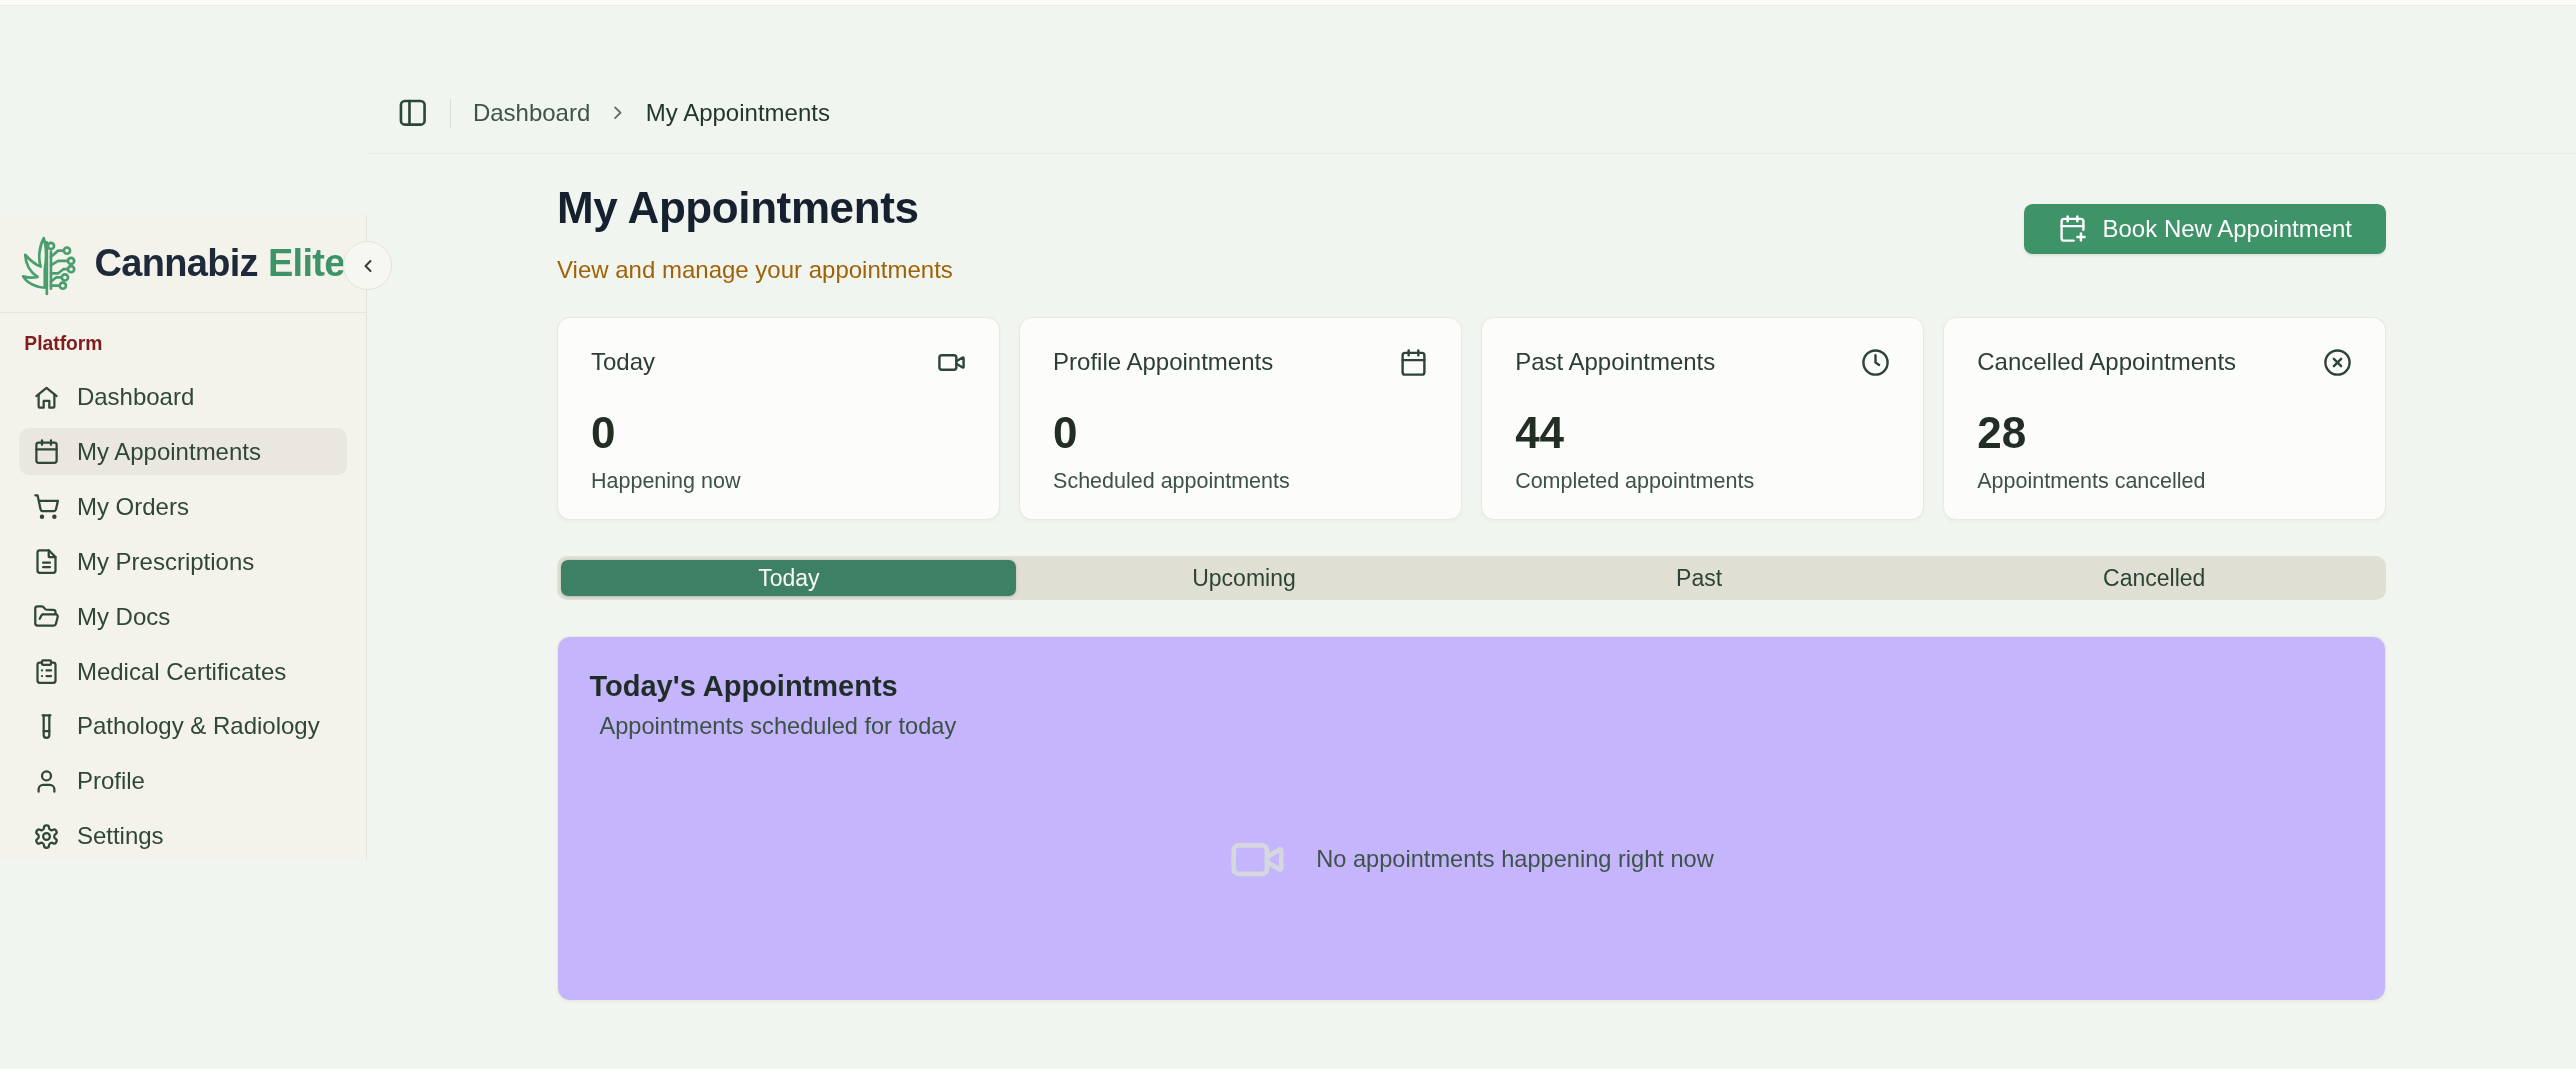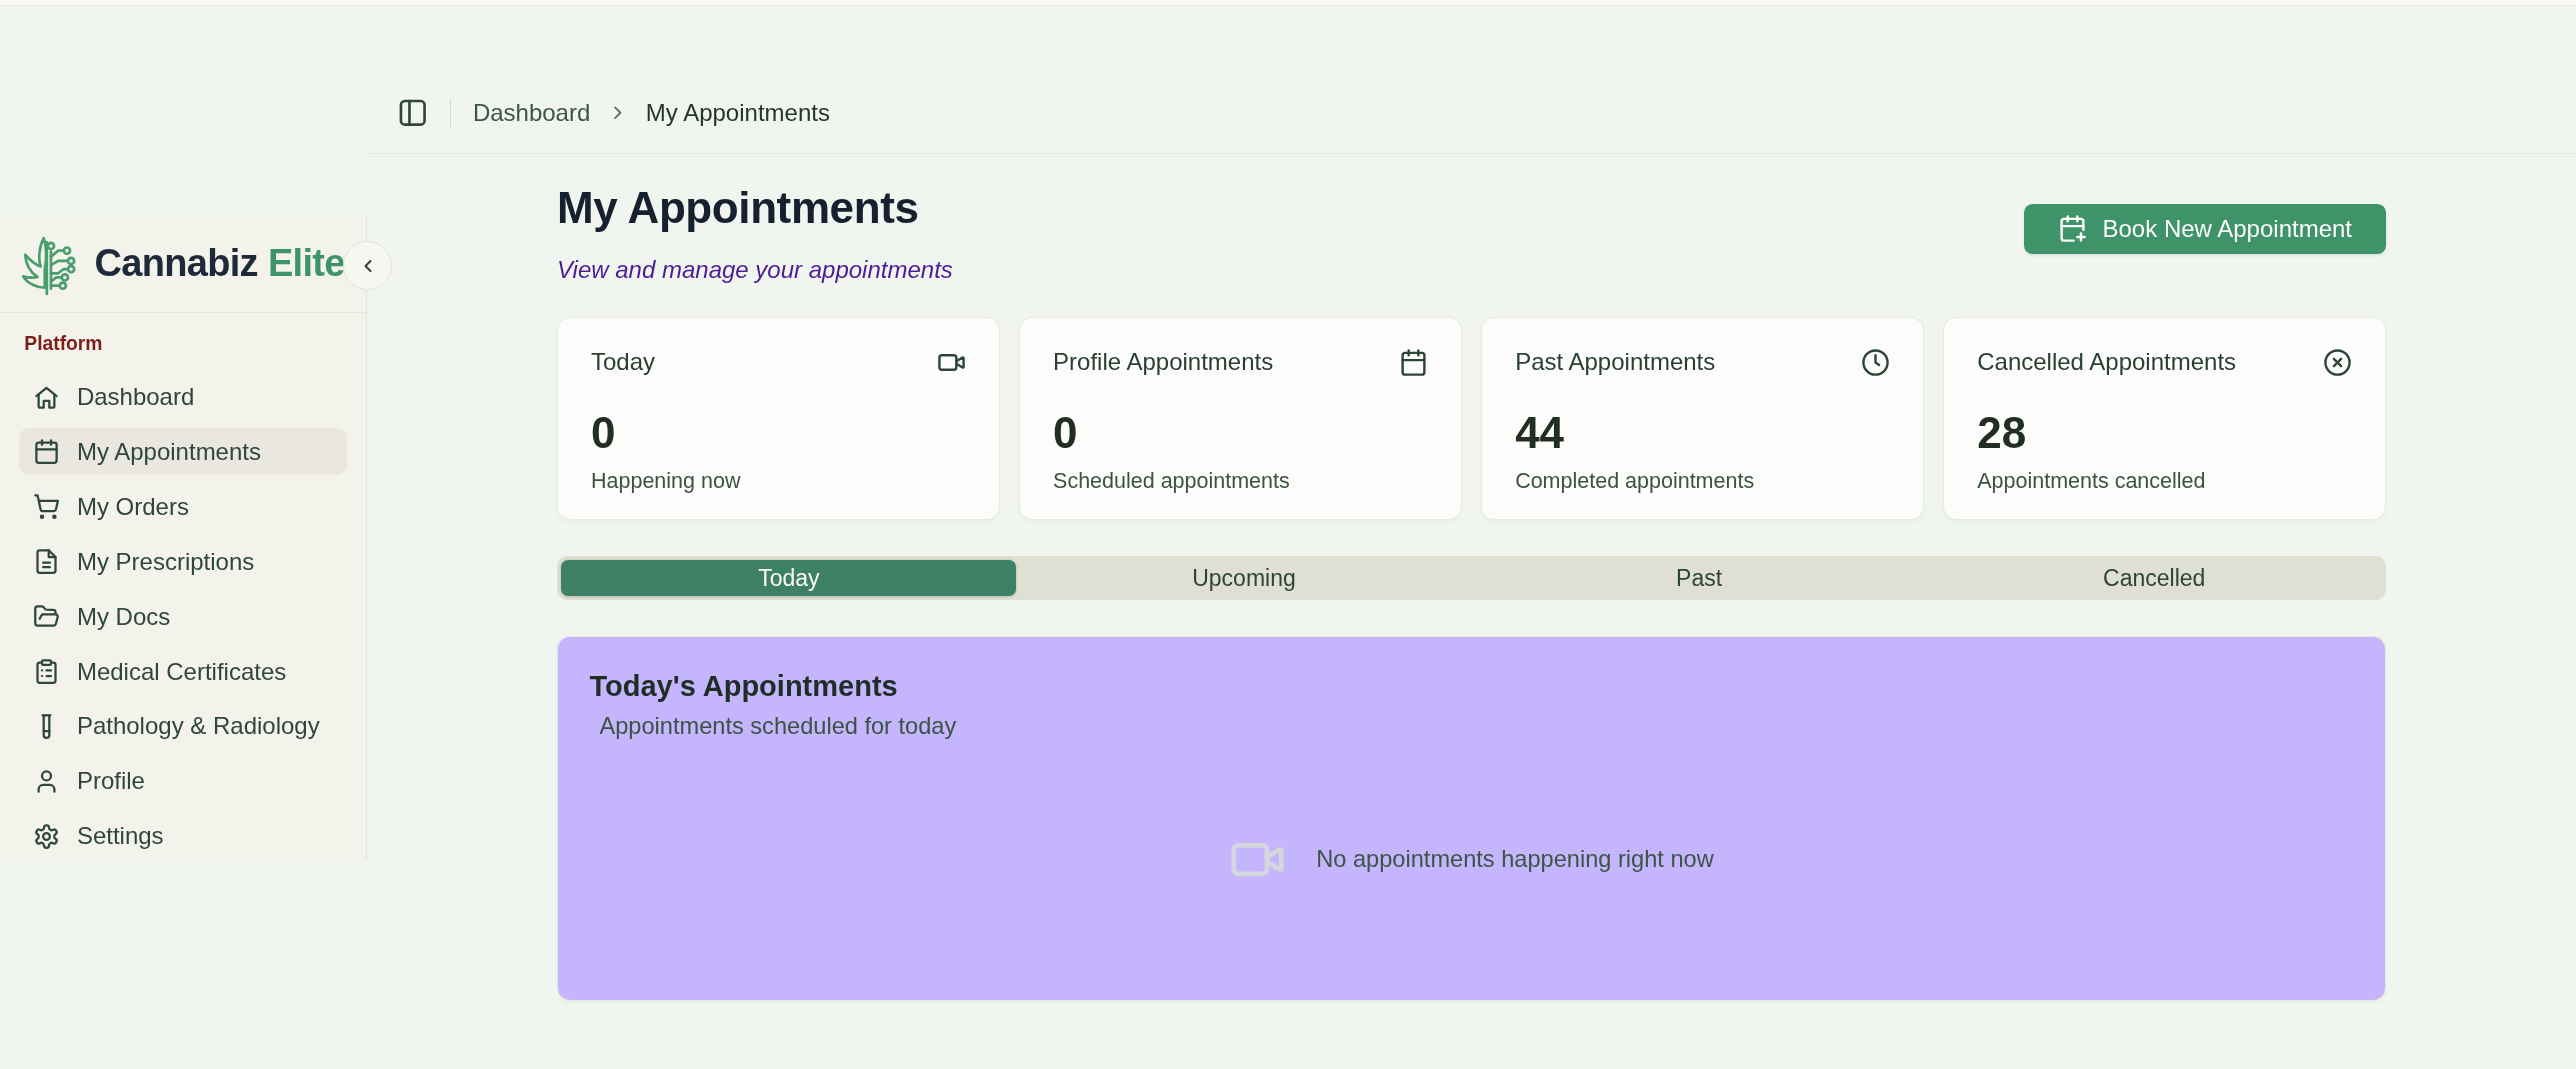--- a/index.html
+++ b/index.html
@@ -40,21 +40,21 @@
   .breadcrumb { display:flex; align-items:center; gap:17px; font-size:24px; }
   .crumb-prev { color:#3e5447; cursor:pointer; }
   .crumb-sep { display:flex; color:#5e6f62; }
   .crumb-sep svg { width:21.5px; height:21.5px; }
   .crumb-current { color:#24362c; font-weight:500; }
 
   .content { width:1829px; margin:0 auto; padding-top:30px; }
 
   .page-header { display:flex; justify-content:space-between; align-items:flex-start; }
   .page-title { font-size:44px; font-weight:800; color:#16202e; letter-spacing:-0.4px; line-height:1.1; }
-  .page-subtitle { margin-top:24px; font-size:24px; color:#4c1d95;font-style:italic; }
+  .page-subtitle { margin-top:24px; font-size:24px; color:#a16207; }
   .book-btn { margin-top:20px; height:50px; background:#3f9369; color:#fcfdfc; border:none; border-radius:8.6px;
     font-size:24px; font-weight:500; display:flex; align-items:center; gap:15.7px; padding:0 34px; cursor:pointer;
     font-family:inherit; box-shadow:0 1.4px 2.9px rgba(0,0,0,0.08); }
   .book-btn svg { width:29px; height:29px; }
 
   .stats { display:grid; grid-template-columns:repeat(4,1fr); gap:19.3px; margin-top:33px; }
   .card { background:#fcfcfa; border:1.4px solid #e9e9df; border-radius:13px; padding:30px 33px; height:203px;
     box-shadow:0 1.4px 3.6px rgba(60,70,60,0.04); }
   .card-head { display:flex; justify-content:space-between; align-items:flex-start; }
   .card-title { font-size:24px; color:#2b3f34; }

